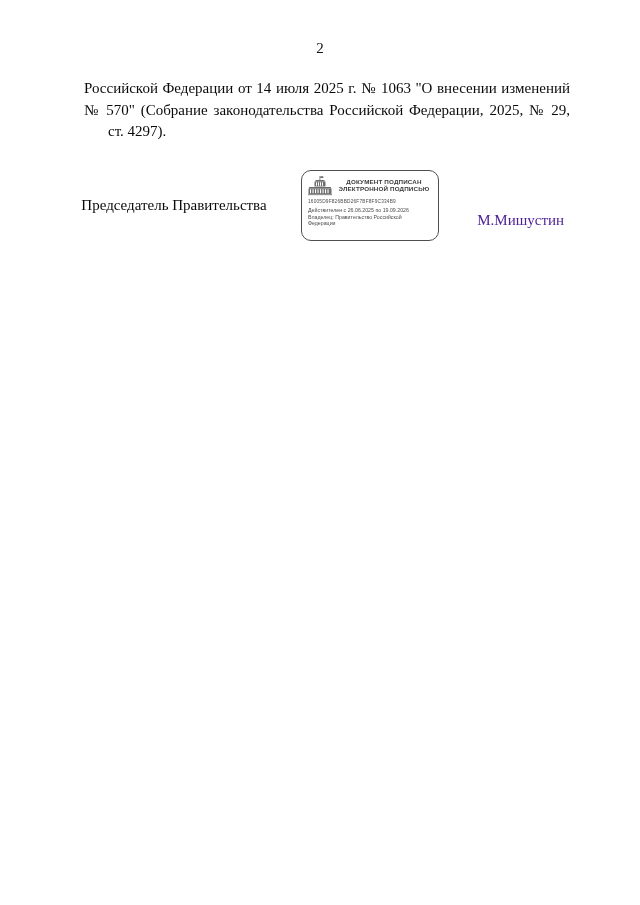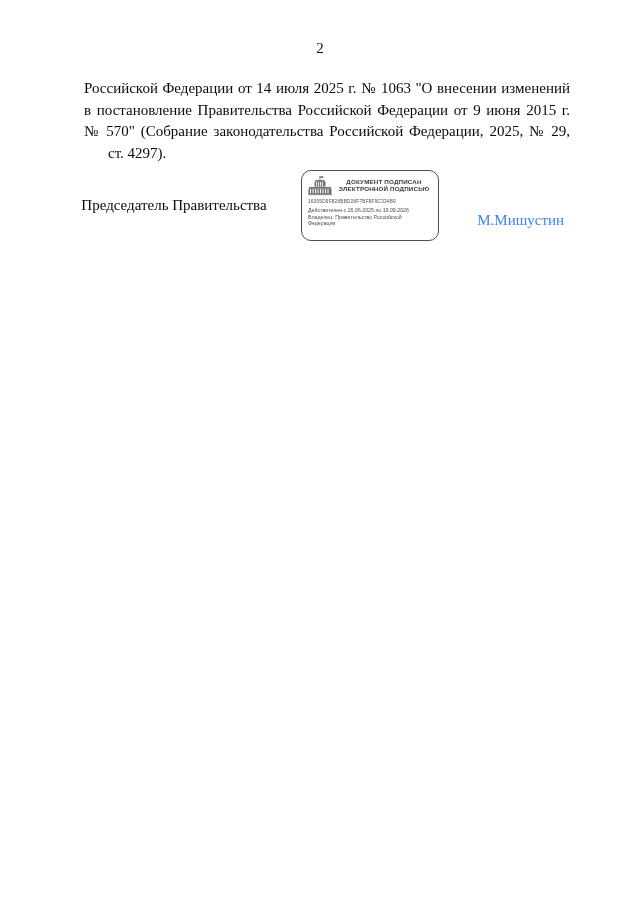--- a/index.html
+++ b/index.html
@@ -61,21 +61,21 @@
     line-height: 18.5px;
     color: #0a0a0a;
   }
   .sig-name {
     position: absolute;
     top: 212px;
     left: 440px;
     width: 124px;
     text-align: right;
     font-size: 15px;
-    color: #3b82f6;
+    color: #4c1d95;
   }
   .stamp {
     position: absolute;
     top: 170px;
     left: 301px;
     width: 138px;
     height: 71px;
     border: 1.4px solid #4f4f4f;
     border-radius: 10px;
     background: #ffffff;
@@ -132,21 +132,20 @@
 </style>
 </head>
 <body>
 
 <div class="page">
 
   <div class="page-number">2</div>
 
   <div class="body-text">
     <div class="doc-line">Российской Федерации от 14 июля 2025 г. № 1063 "О внесении изменений</div>
-    <div class="doc-line">в постановление Правительства Российской Федерации от 9 июня 2015 г.</div>
     <div class="doc-line">№ 570" (Собрание законодательства Российской Федерации, 2025, № 29,</div>
     <div class="doc-line last">ст. 4297).</div>
   </div>
 
   <div class="signature-block">
 
     <div class="sig-title">
       <div>Председатель Правительства</div>
     </div>
 

